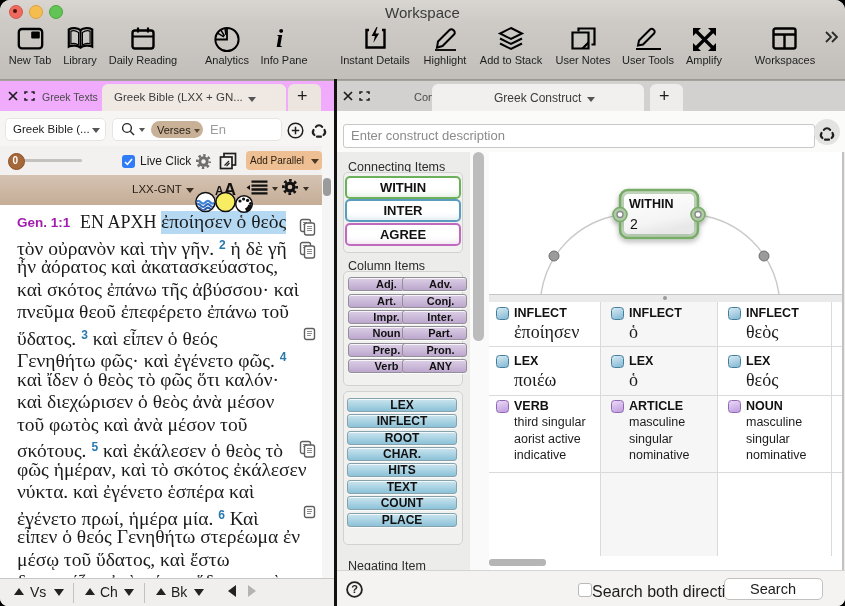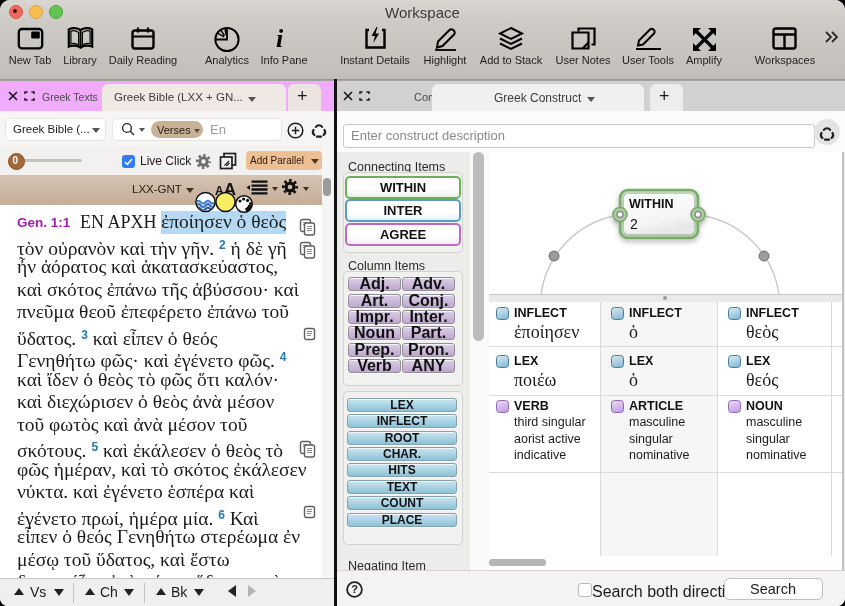--- a/index.html
+++ b/index.html
@@ -32,21 +32,21 @@
   .rp-side{left:337px;top:152px;width:133px;height:418px;background:#ececeb;}
   .rp-scroll{left:470px;top:152px;width:19px;height:418px;background:#fafafa;}
   .rp-canvas{left:489px;top:152px;width:356px;height:142px;background:#fff;}
   .rp-split{left:489px;top:294px;width:356px;height:8px;background:#eaeaea;border-top:1px solid #c6c6c6;border-bottom:1px solid #cfcfcf;}
   .rp-table{left:489px;top:302px;width:356px;height:254px;background:#fff;}
   .rp-hscroll{left:489px;top:556px;width:356px;height:14px;background:#fff;}
   .rp-bottom{left:337px;top:570px;width:508px;height:36px;background:#f4f3f2;border-top:1px solid #d6d4d2;}
   .sideh{font-size:12.5px;color:#2c2c2c;}
   .gbox{position:absolute;background:#f1f1f0;border:1px solid #d2d2d1;border-radius:5px;}
   .cbtn{position:absolute;left:10px;width:112px;height:19px;background:#fff;border-radius:3px;text-align:center;font-size:13px;font-weight:bold;color:#111;line-height:19px;}
-  .pbtn{position:absolute;width:51px;height:12px;background:linear-gradient(#dccfe6,#bda7ce);border:1px solid #938f96;border-radius:3px;text-align:center;font-size:16px;font-weight:bold;color:#111;line-height:12px;box-shadow:0 1px 0 rgba(255,255,255,.7), inset 0 1px 0 rgba(255,255,255,.75);}
+  .pbtn{position:absolute;width:51px;height:12px;background:linear-gradient(#dccfe6,#bda7ce);border:1px solid #938f96;border-radius:3px;text-align:center;font-size:11px;font-weight:bold;color:#111;line-height:12px;box-shadow:0 1px 0 rgba(255,255,255,.7), inset 0 1px 0 rgba(255,255,255,.75);padding-left:12px;}
   .bbtn{position:absolute;left:10px;width:108px;height:12px;background:linear-gradient(#cbe5ef,#8cc2d8);border:1px solid #85a2ad;border-radius:3px;text-align:center;font-size:12px;font-weight:bold;color:#111;line-height:12px;box-shadow:0 1px 0 rgba(255,255,255,.7), inset 0 1px 0 rgba(255,255,255,.75);}
   .divider{left:334px;top:79px;width:3px;height:527px;background:#111;}
   .cell-label{font-weight:bold;font-size:12.5px;color:#111;}
   .icon-sq{position:absolute;width:11px;height:11px;border-radius:3.5px;}
   .blue-sq{background:linear-gradient(160deg,#d6eaf4,#84b8d2);border:1.5px solid #447e9e;}
   .purp-sq{background:linear-gradient(160deg,#ead9f8,#bf9cde);border:1.5px solid #9166b2;}
 </style></head>
 <body>
 <div class="win">
 

